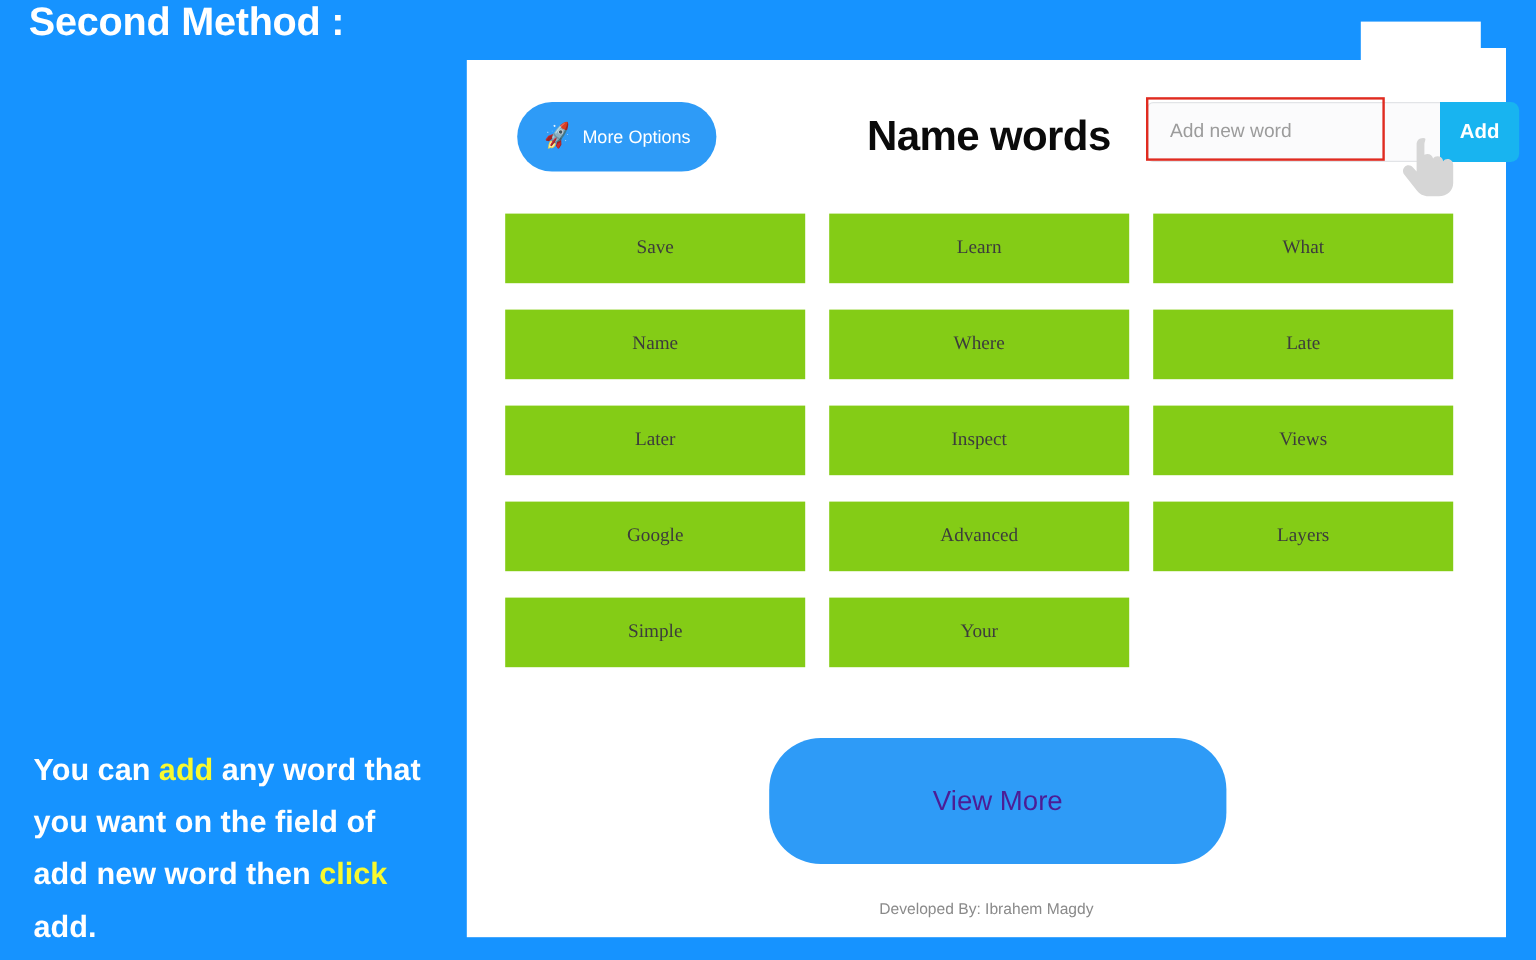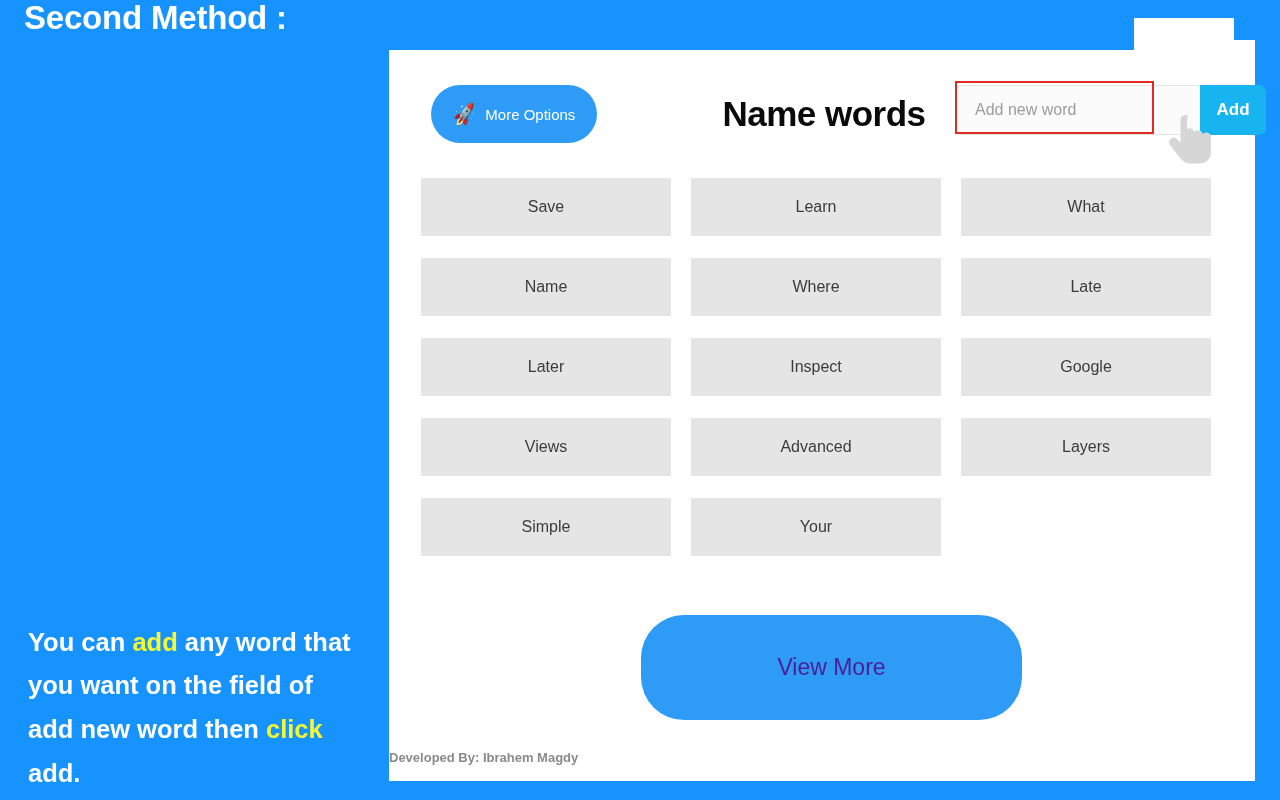--- a/index.html
+++ b/index.html
@@ -188,25 +188,25 @@
     left: 421px;
     top: 178px;
     width: 790px;
     display: grid;
     grid-template-columns: repeat(3, 1fr);
     column-gap: 20px;
     row-gap: 22px;
   }
   .word-cell {
     height: 58px;
-    background: #e5e5e5;
+    background: #84cc16;
     display: flex;
     align-items: center;
     justify-content: center;
-    font-family: Liberation Sans, sans-serif;
+    font-family: Liberation Serif, serif;
     font-size: 16px;
     color: #3c3c3c;
     cursor: pointer;
     user-select: none;
   }
 
   
   .view-more-btn {
     position: absolute;
     left: 641px;
@@ -222,24 +222,24 @@
     cursor: pointer;
     padding: 0;
   }
 
   
   .footer-credit {
     position: absolute;
     left: 389px;
     top: 750px;
     width: 866px;
+    text-align: center;
     font-family: "Liberation Sans", sans-serif;
     font-size: 13px;
     color: #8a8a8a;
-    font-weight: bold;
   }
 </style>
 </head>
 <body>
 
 <div class="left-panel">
   <div class="lesson-title">Second Method :</div>
   <div class="lesson-body">
     <span>You can </span><span class="hl">add</span><span> any word that you want on the field of add new word then </span><span class="hl">click</span><span> add.</span>
   </div>
@@ -274,22 +274,22 @@
 
 <div class="word-grid">
   <div class="word-cell">Save</div>
   <div class="word-cell">Learn</div>
   <div class="word-cell">What</div>
   <div class="word-cell">Name</div>
   <div class="word-cell">Where</div>
   <div class="word-cell">Late</div>
   <div class="word-cell">Later</div>
   <div class="word-cell">Inspect</div>
+  <div class="word-cell">Views</div>
   <div class="word-cell">Google</div>
-  <div class="word-cell">Views</div>
   <div class="word-cell">Advanced</div>
   <div class="word-cell">Layers</div>
   <div class="word-cell">Simple</div>
   <div class="word-cell">Your</div>
 </div>
 
 <button class="view-more-btn">View More</button>
 
 <div class="footer-credit">Developed By: Ibrahem Magdy</div>
 

